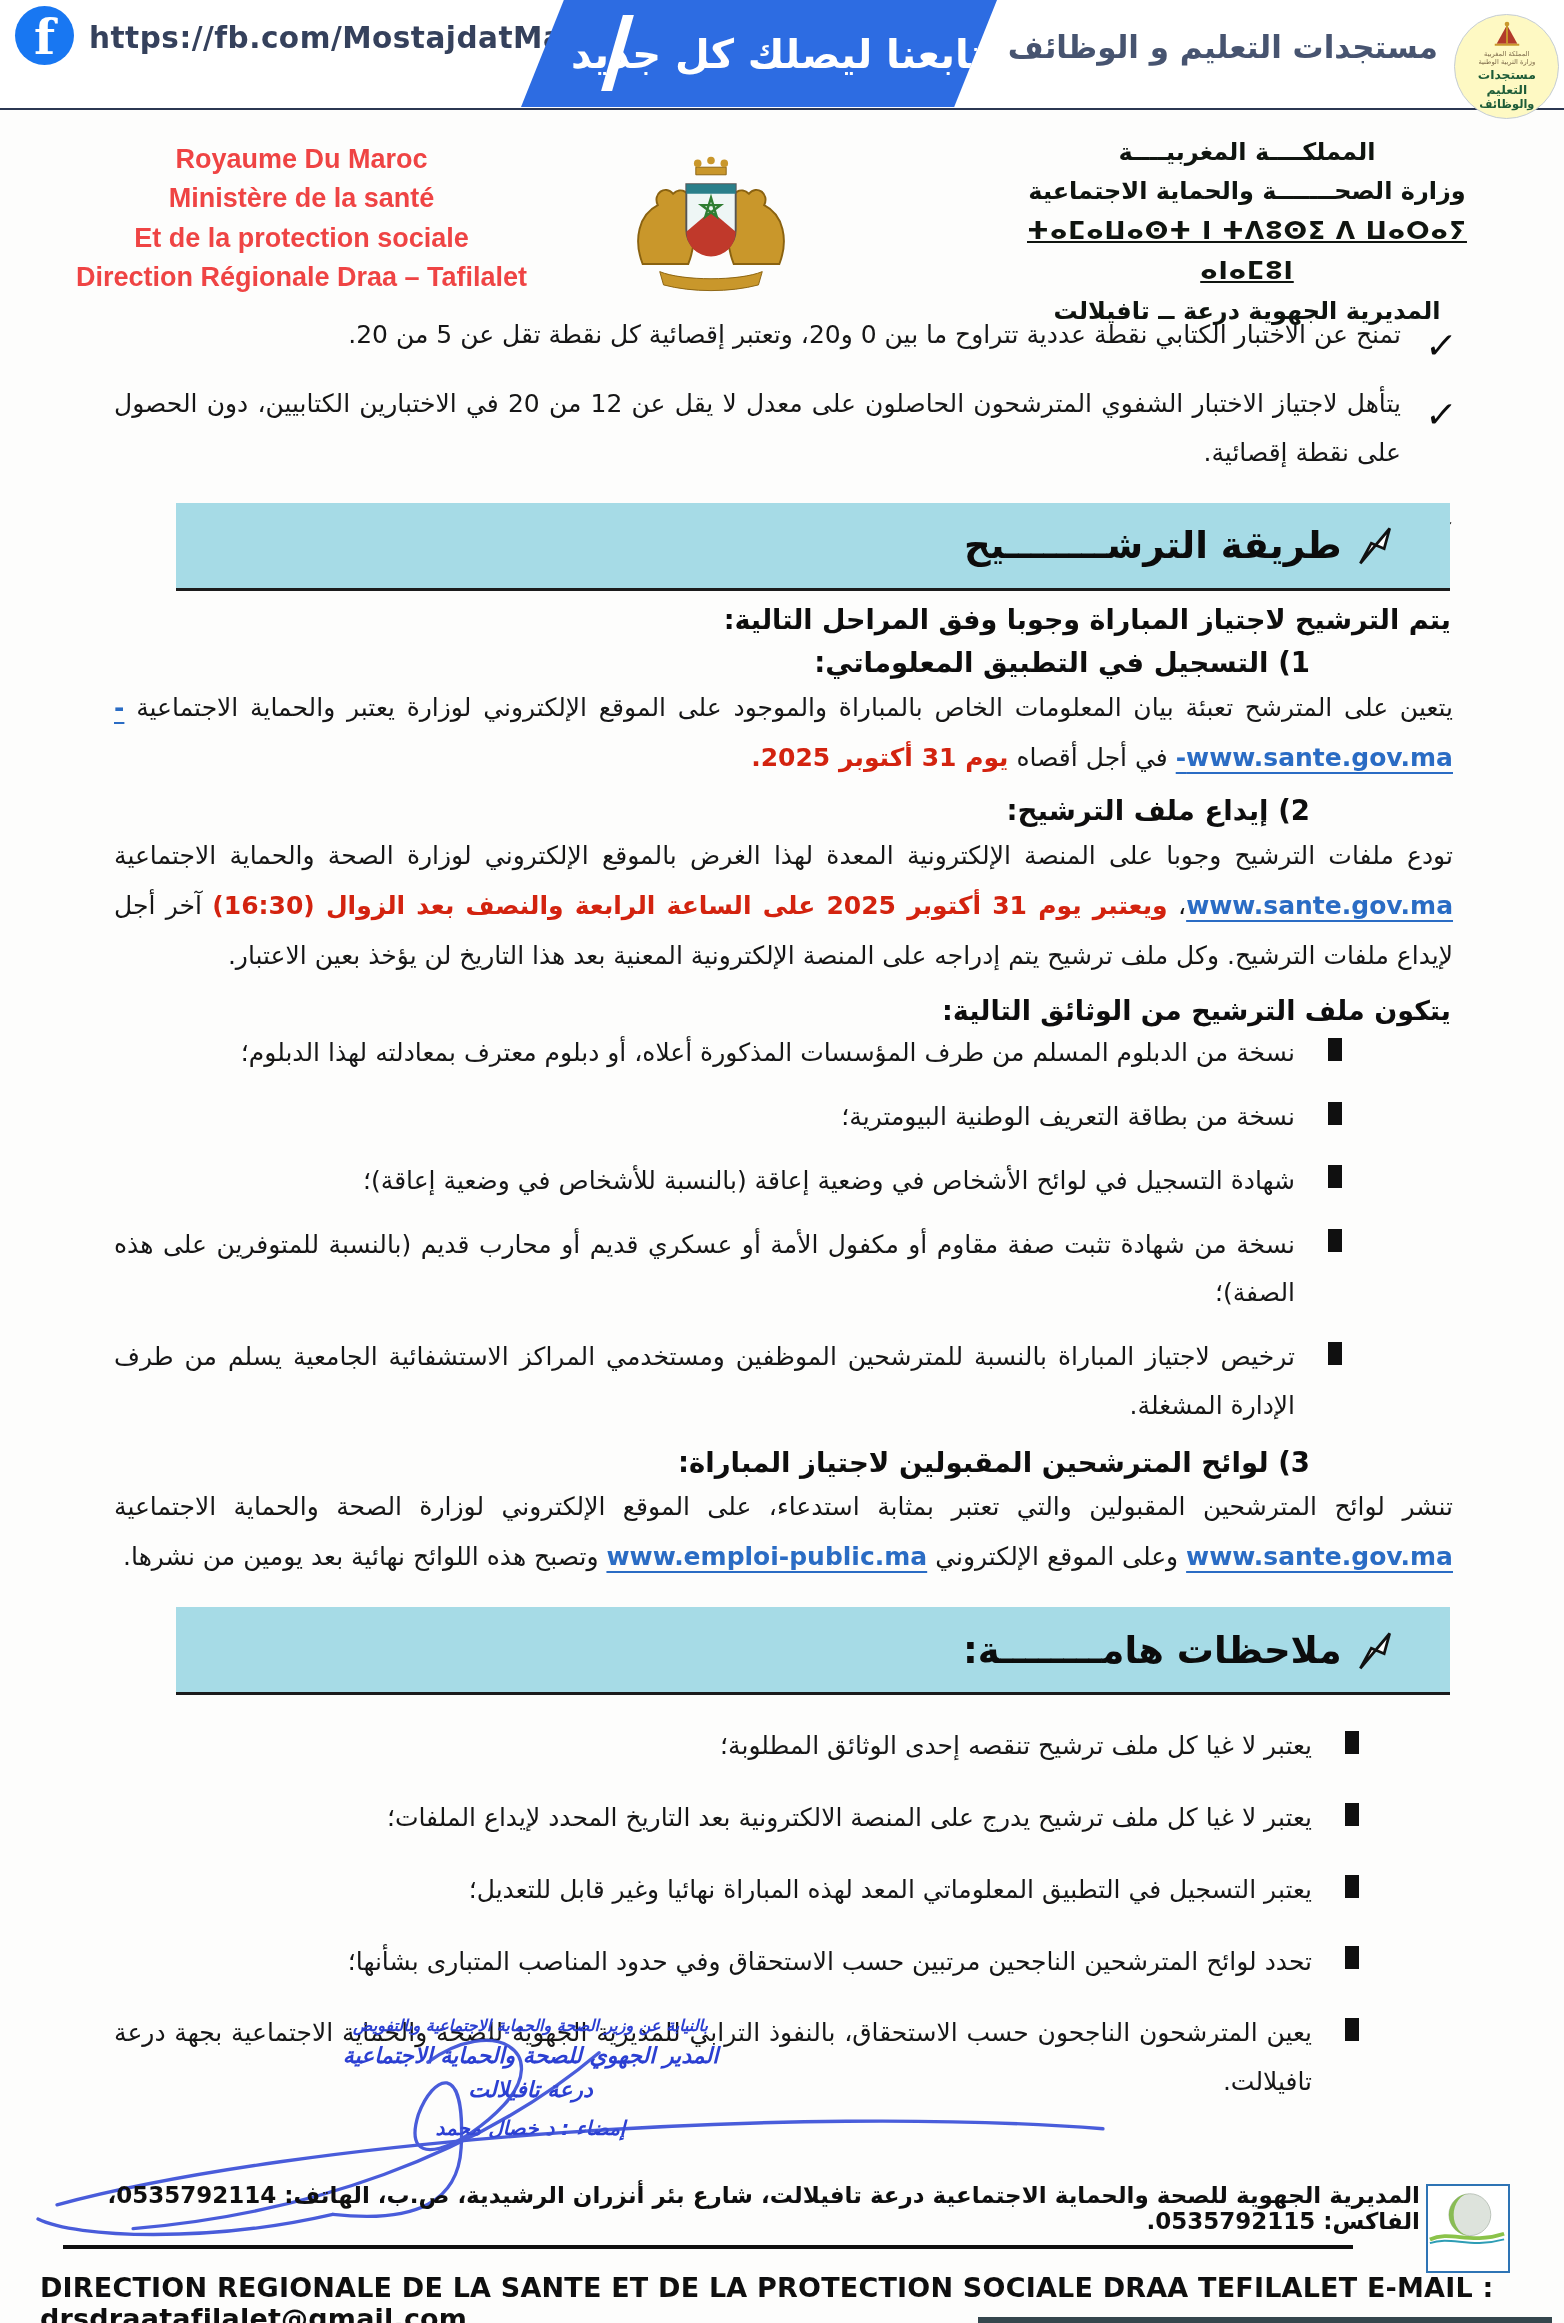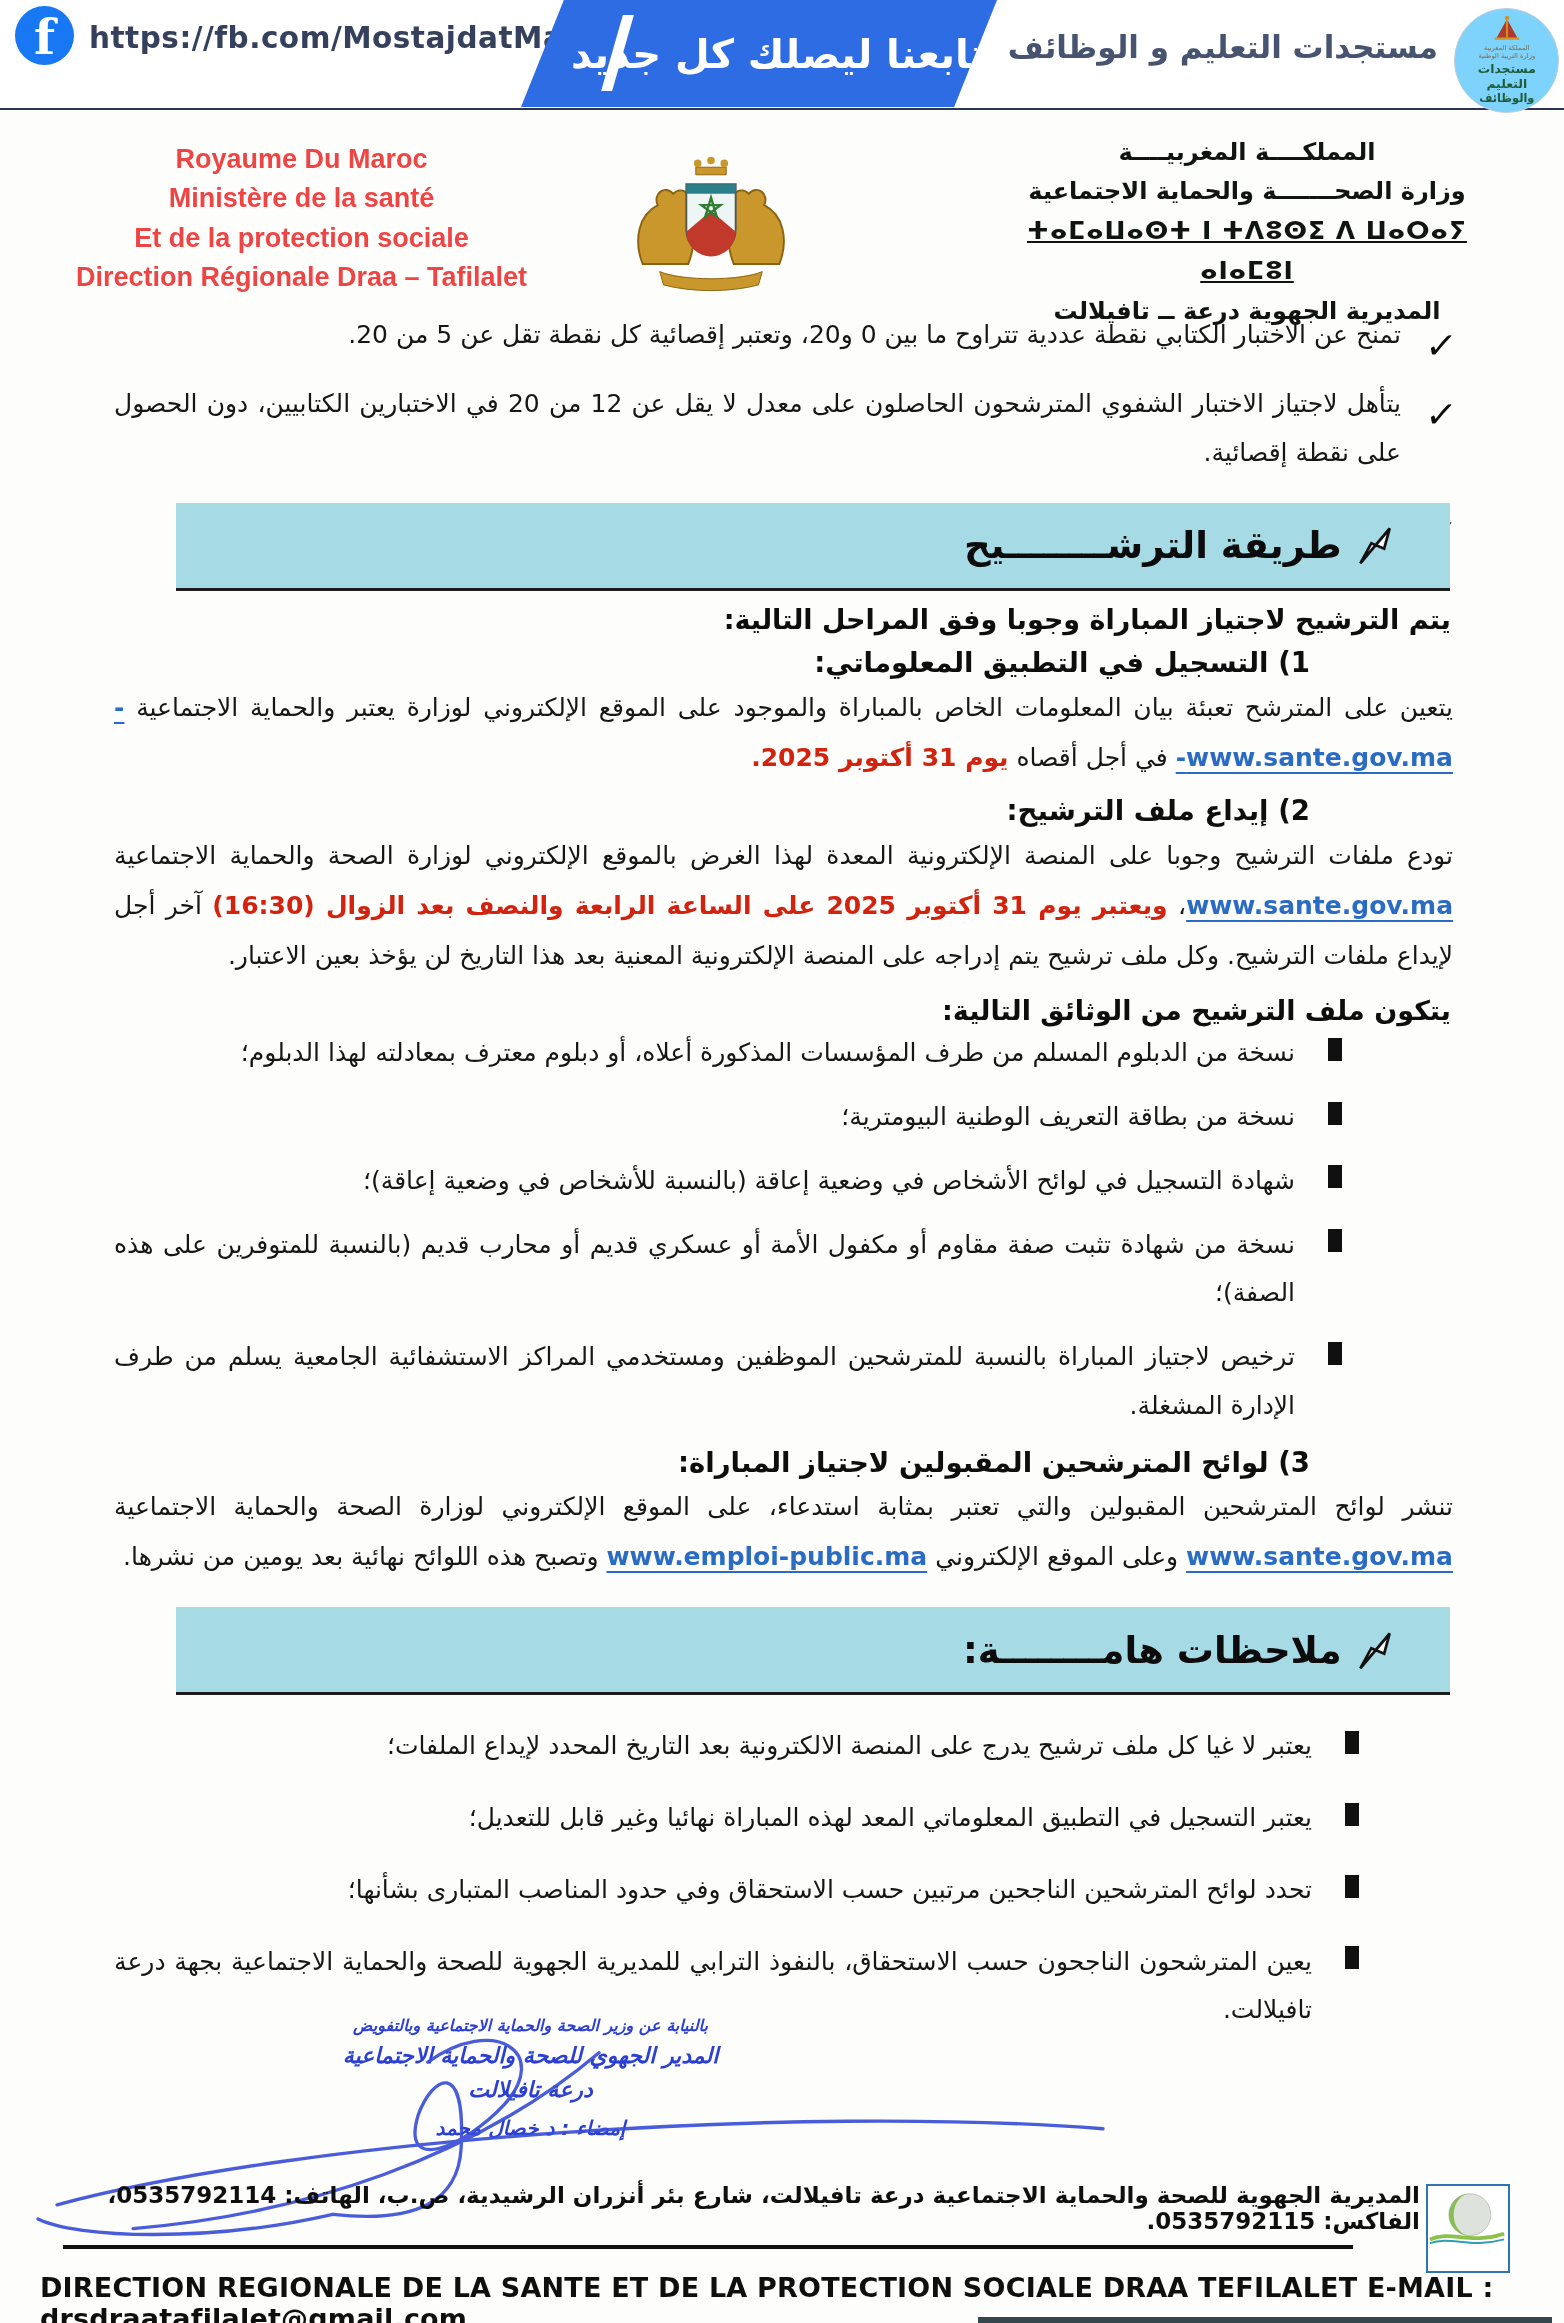--- a/index.html
+++ b/index.html
@@ -20,22 +20,22 @@
   .fb-url { position:absolute; left:89px; top:21px; font-size:29.5px; font-weight:bold; color:#35415c; letter-spacing:0.5px; }
   .banner {
     position:absolute; left:521px; top:0; width:476px; height:107px; background:#2d6ce2;
     clip-path:polygon(9% 0, 100% 0, 91% 100%, 0 100%);
     display:flex; align-items:center; justify-content:center;
   }
   .banner-slash { position:absolute; left:91px; top:15px; width:10.5px; height:76px; background:#fff; transform:skewX(-16deg); }
   .banner-text { color:#fff; font-size:40px; font-weight:bold; padding-left:38px; direction:rtl; }
   .top-title { position:absolute; right:127px; top:28.5px; font-size:31px; font-weight:bold; color:#475470; direction:rtl; }
   .top-logo {
-    position:absolute; right:5.7px; top:8px; width:105px; height:105px; border-radius:50%;
-    background:#7dd3fc; border:1.9px solid #c4ccd6; overflow:hidden; text-align:center;
+    position:absolute; right:5.7px; top:14px; width:105px; height:105px; border-radius:50%;
+    background:#fef9c3; border:1.9px solid #c4ccd6; overflow:hidden; text-align:center;
   }
   .top-logo .mini-crest { margin-top:5.7px; }
   .top-logo .tiny { font-size:6.7px; color:#7d6a4a; line-height:1.2; direction:rtl; }
   .top-logo .l1 { font-size:12.4px; font-weight:bold; color:#1e5c38; direction:rtl; margin-top:1px; }
   .top-logo .l2 { font-size:11.4px; font-weight:bold; color:#1e5c38; direction:rtl; }
 
   
   .letterhead { position:relative; height:183px; margin-top:13.3px; }
   .lh-fr {
     position:absolute; left:59px; top:17px; width:485px; text-align:center;
@@ -198,21 +198,21 @@
 <div class="band">
   <div class="band-title">
     <svg class="band-arrow" width="44" height="44" viewBox="0 0 48 48">
       <path d="M8 44 L40 6 L34 28 L20 22 Z" fill="#ffffff" stroke="#111" stroke-width="3"></path>
     </svg>
     <span>ملاحظات هامــــــــة:</span>
   </div>
 </div>
 
 <div class="doc-list" style="margin-top:27px;">
-  <div class="note-item"><span class="sq"></span></div>
+  <div class="note-item"><span class="sq"></span><span>يعتبر لا غيا كل ملف ترشيح تنقصه إحدى الوثائق المطلوبة؛</span></div>
   <div class="note-item"><span class="sq"></span><span>يعتبر لا غيا كل ملف ترشيح يدرج على المنصة الالكترونية بعد التاريخ المحدد لإيداع الملفات؛</span></div>
   <div class="note-item"><span class="sq"></span><span>يعتبر التسجيل في التطبيق المعلوماتي المعد لهذه المباراة نهائيا وغير قابل للتعديل؛</span></div>
   <div class="note-item"><span class="sq"></span><span>تحدد لوائح المترشحين الناجحين مرتبين حسب الاستحقاق وفي حدود المناصب المتبارى بشأنها؛</span></div>
   <div class="note-item"><span class="sq"></span><span>يعين المترشحون الناجحون حسب الاستحقاق، بالنفوذ الترابي للمديرية الجهوية للصحة والحماية الاجتماعية بجهة درعة تافيلالت.</span></div>
 </div>
 
 <div class="sig">
   <div class="s1">بالنيابة عن وزير الصحة والحماية الاجتماعية وبالتفويض</div>
   <div class="s2">المدير الجهوي للصحة والحماية الاجتماعية</div>
   <div class="s3">درعة تافيلالت</div>

